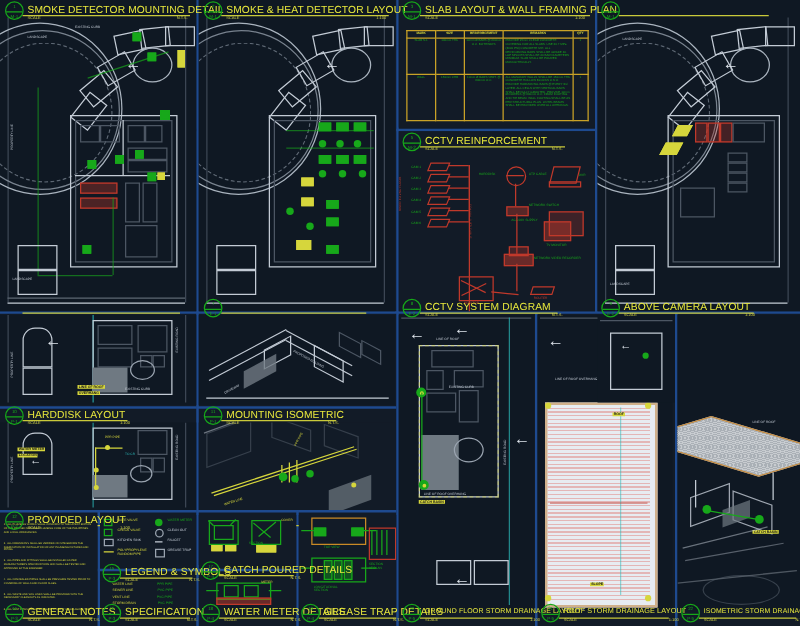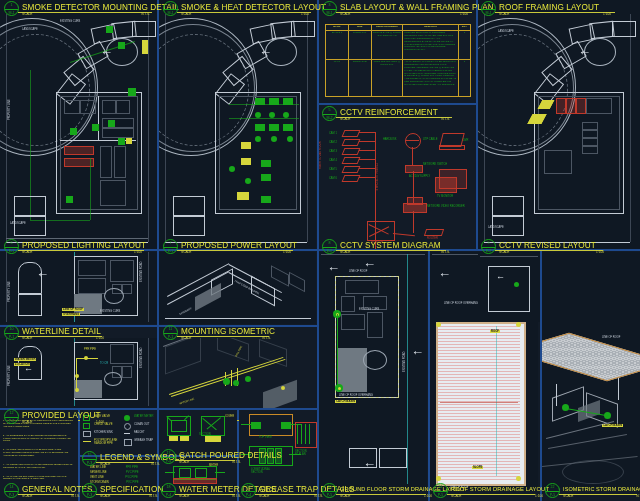--- a/index.html
+++ b/index.html
@@ -392,27 +392,20 @@
     <div class="tag w" style="left:10px;top:226px">LANDSCAPE</div>
     <div class="rc w" style="left:14px;top:196px;width:30px;height:18px;"></div>
     <div class="rc w" style="left:14px;top:216px;width:30px;height:18px;"></div>
     <div class="ln w" style="left:6px;top:242px;width:146px;"></div>
   </div>
   <div class="titlebar" style="left:481px;top:2px">
     <div class="bub">
       <span class="up">4</span>
       <span class="dn">M-1</span>
     </div>
-    <div class="ttxt" style="width:112px">
-      <div class="ttl">ROOF FRAMING LAYOUT</div>
-      <div class="tsub">
-          <i>SCALE</i>
-          <i>1:100</i>
-        </div>
-    </div>
   </div>
   <div class="tline" style="left:495px;top:12px;width:120px"></div>
 
   <div class="panel plan" style="left:0;top:252px;width:157px;height:72px">
     <div class="ln d" style="left:6px;top:0;width:1px;height:70px;background:#3c4654"></div>
     <div class="ln d" style="left:148px;top:0;width:1px;height:70px;background:#3c4654"></div>
     <div class="ln c" style="left:74px;top:0;width:1px;height:70px;opacity:.8"></div>
     <div class="rc w" style="left:74px;top:4px;width:62px;height:58px;"></div>
     <div class="rc d" style="left:78px;top:8px;width:26px;height:14px;"></div>
     <div class="rc d" style="left:78px;top:26px;width:26px;height:14px;"></div>
@@ -423,33 +416,20 @@
     <div class="el" style="left:104px;top:36px;width:18px;height:14px;border-color:#9aa4b0"></div>
     <div class="rc w" style="left:18px;top:10px;width:22px;height:30px;border-radius:10px 10px 0 0"></div>
     <div class="rc w" style="left:18px;top:42px;width:22px;height:20px;"></div>
     <div class="arrow" style="left:36px;top:14px">←</div>
     <div class="hl" style="left:62px;top:56px">LINE OF ROOF</div>
     <div class="hl" style="left:62px;top:61px">OVERHANG</div>
     <div class="tag w" style="left:100px;top:58px">EXISTING CURB</div>
     <div class="tag w" style="left:140px;top:30px;transform:rotate(-90deg);transform-origin:0 0">EXISTING ROAD</div>
     <div class="tag w" style="left:8px;top:50px;transform:rotate(-90deg);transform-origin:0 0">PROPERTY LINE</div>
   </div>
-  <div class="titlebar" style="left:4px;top:240px">
-    <div class="bub">
-      <span class="up">6</span>
-      <span class="dn">E-1</span>
-    </div>
-    <div class="ttxt" style="width:120px">
-      <div class="ttl">PROPOSED LIGHTING LAYOUT</div>
-      <div class="tsub">
-          <i>SCALE</i>
-          <i>1:100</i>
-        </div>
-    </div>
-  </div>
   <div class="tline" style="left:18px;top:250px;width:126px"></div>
 
   <div class="panel plan" style="left:159px;top:252px;width:157px;height:72px">
 
     <div class="ln w" style="left:8px;top:44px;width:70px;transform:rotate(-28deg)"></div>
     <div class="ln w" style="left:8px;top:52px;width:70px;transform:rotate(-28deg)"></div>
     <div class="ln w" style="left:70px;top:12px;width:60px;transform:rotate(28deg)"></div>
     <div class="ln w" style="left:70px;top:20px;width:60px;transform:rotate(28deg)"></div>
     <div class="rc w" style="left:52px;top:22px;width:20px;height:14px;transform:skewY(-28deg)"></div>
     <div class="rc w" style="left:92px;top:30px;width:22px;height:16px;transform:skewY(28deg)"></div>
@@ -458,27 +438,20 @@
     <div class="rc d" style="left:130px;top:24px;width:14px;height:10px;transform:skewY(28deg)"></div>
     <div class="tag w" style="left:74px;top:34px;transform:rotate(28deg)">PROPOSED BUILDING</div>
     <div class="tag w" style="left:20px;top:58px;transform:rotate(-28deg)">DRIVEWAY</div>
     <div class="ln w" style="left:6px;top:66px;width:146px"></div>
   </div>
   <div class="titlebar" style="left:163px;top:240px">
     <div class="bub">
       <span class="up">7</span>
       <span class="dn">E-1</span>
     </div>
-    <div class="ttxt" style="width:110px">
-      <div class="ttl">PROPOSED POWER LAYOUT</div>
-      <div class="tsub">
-          <i>SCALE</i>
-          <i>1:100</i>
-        </div>
-    </div>
   </div>
   <div class="tline" style="left:177px;top:250px;width:116px"></div>
 
   <div class="titlebar" style="left:322px;top:240px">
     <div class="bub">
       <span class="up">8</span>
       <span class="dn">E-2</span>
     </div>
     <div class="ttxt" style="width:110px">
       <div class="ttl">CCTV SYSTEM DIAGRAM</div>
@@ -489,21 +462,21 @@
     </div>
   </div>
   <div class="tline" style="left:336px;top:250px;width:110px"></div>
 
   <div class="titlebar" style="left:481px;top:240px">
     <div class="bub">
       <span class="up">9</span>
       <span class="dn">E-2</span>
     </div>
     <div class="ttxt" style="width:105px">
-      <div class="ttl">CCTV REVISED  LAYOUT</div>
+      <div class="ttl">ABOVE CAMERA  LAYOUT</div>
       <div class="tsub">
           <i>SCALE</i>
           <i>1:100</i>
         </div>
     </div>
   </div>
   <div class="tline" style="left:495px;top:250px;width:108px"></div>
 
   <div class="panel plan" style="left:0;top:338px;width:157px;height:70px">
     <div class="ln d" style="left:6px;top:0;width:1px;height:68px;background:#3c4654"></div>
@@ -528,21 +501,21 @@
     <div class="tag c" style="left:100px;top:24px">TO CR</div>
     <div class="tag w" style="left:8px;top:48px;transform:rotate(-90deg);transform-origin:0 0">PROPERTY LINE</div>
     <div class="tag w" style="left:140px;top:30px;transform:rotate(-90deg);transform-origin:0 0">EXISTING ROAD</div>
   </div>
   <div class="titlebar" style="left:4px;top:326px">
     <div class="bub">
       <span class="up">10</span>
       <span class="dn">P-1</span>
     </div>
     <div class="ttxt" style="width:82px">
-      <div class="ttl">WATERLINE DETAIL</div>
+      <div class="ttl">HARDDISK LAYOUT</div>
       <div class="tsub">
           <i>SCALE</i>
           <i>1:100</i>
         </div>
     </div>
   </div>
   <div class="tline" style="left:18px;top:336px;width:84px"></div>
 
   <div class="titlebar" style="left:4px;top:410px">
     <div class="bub">

